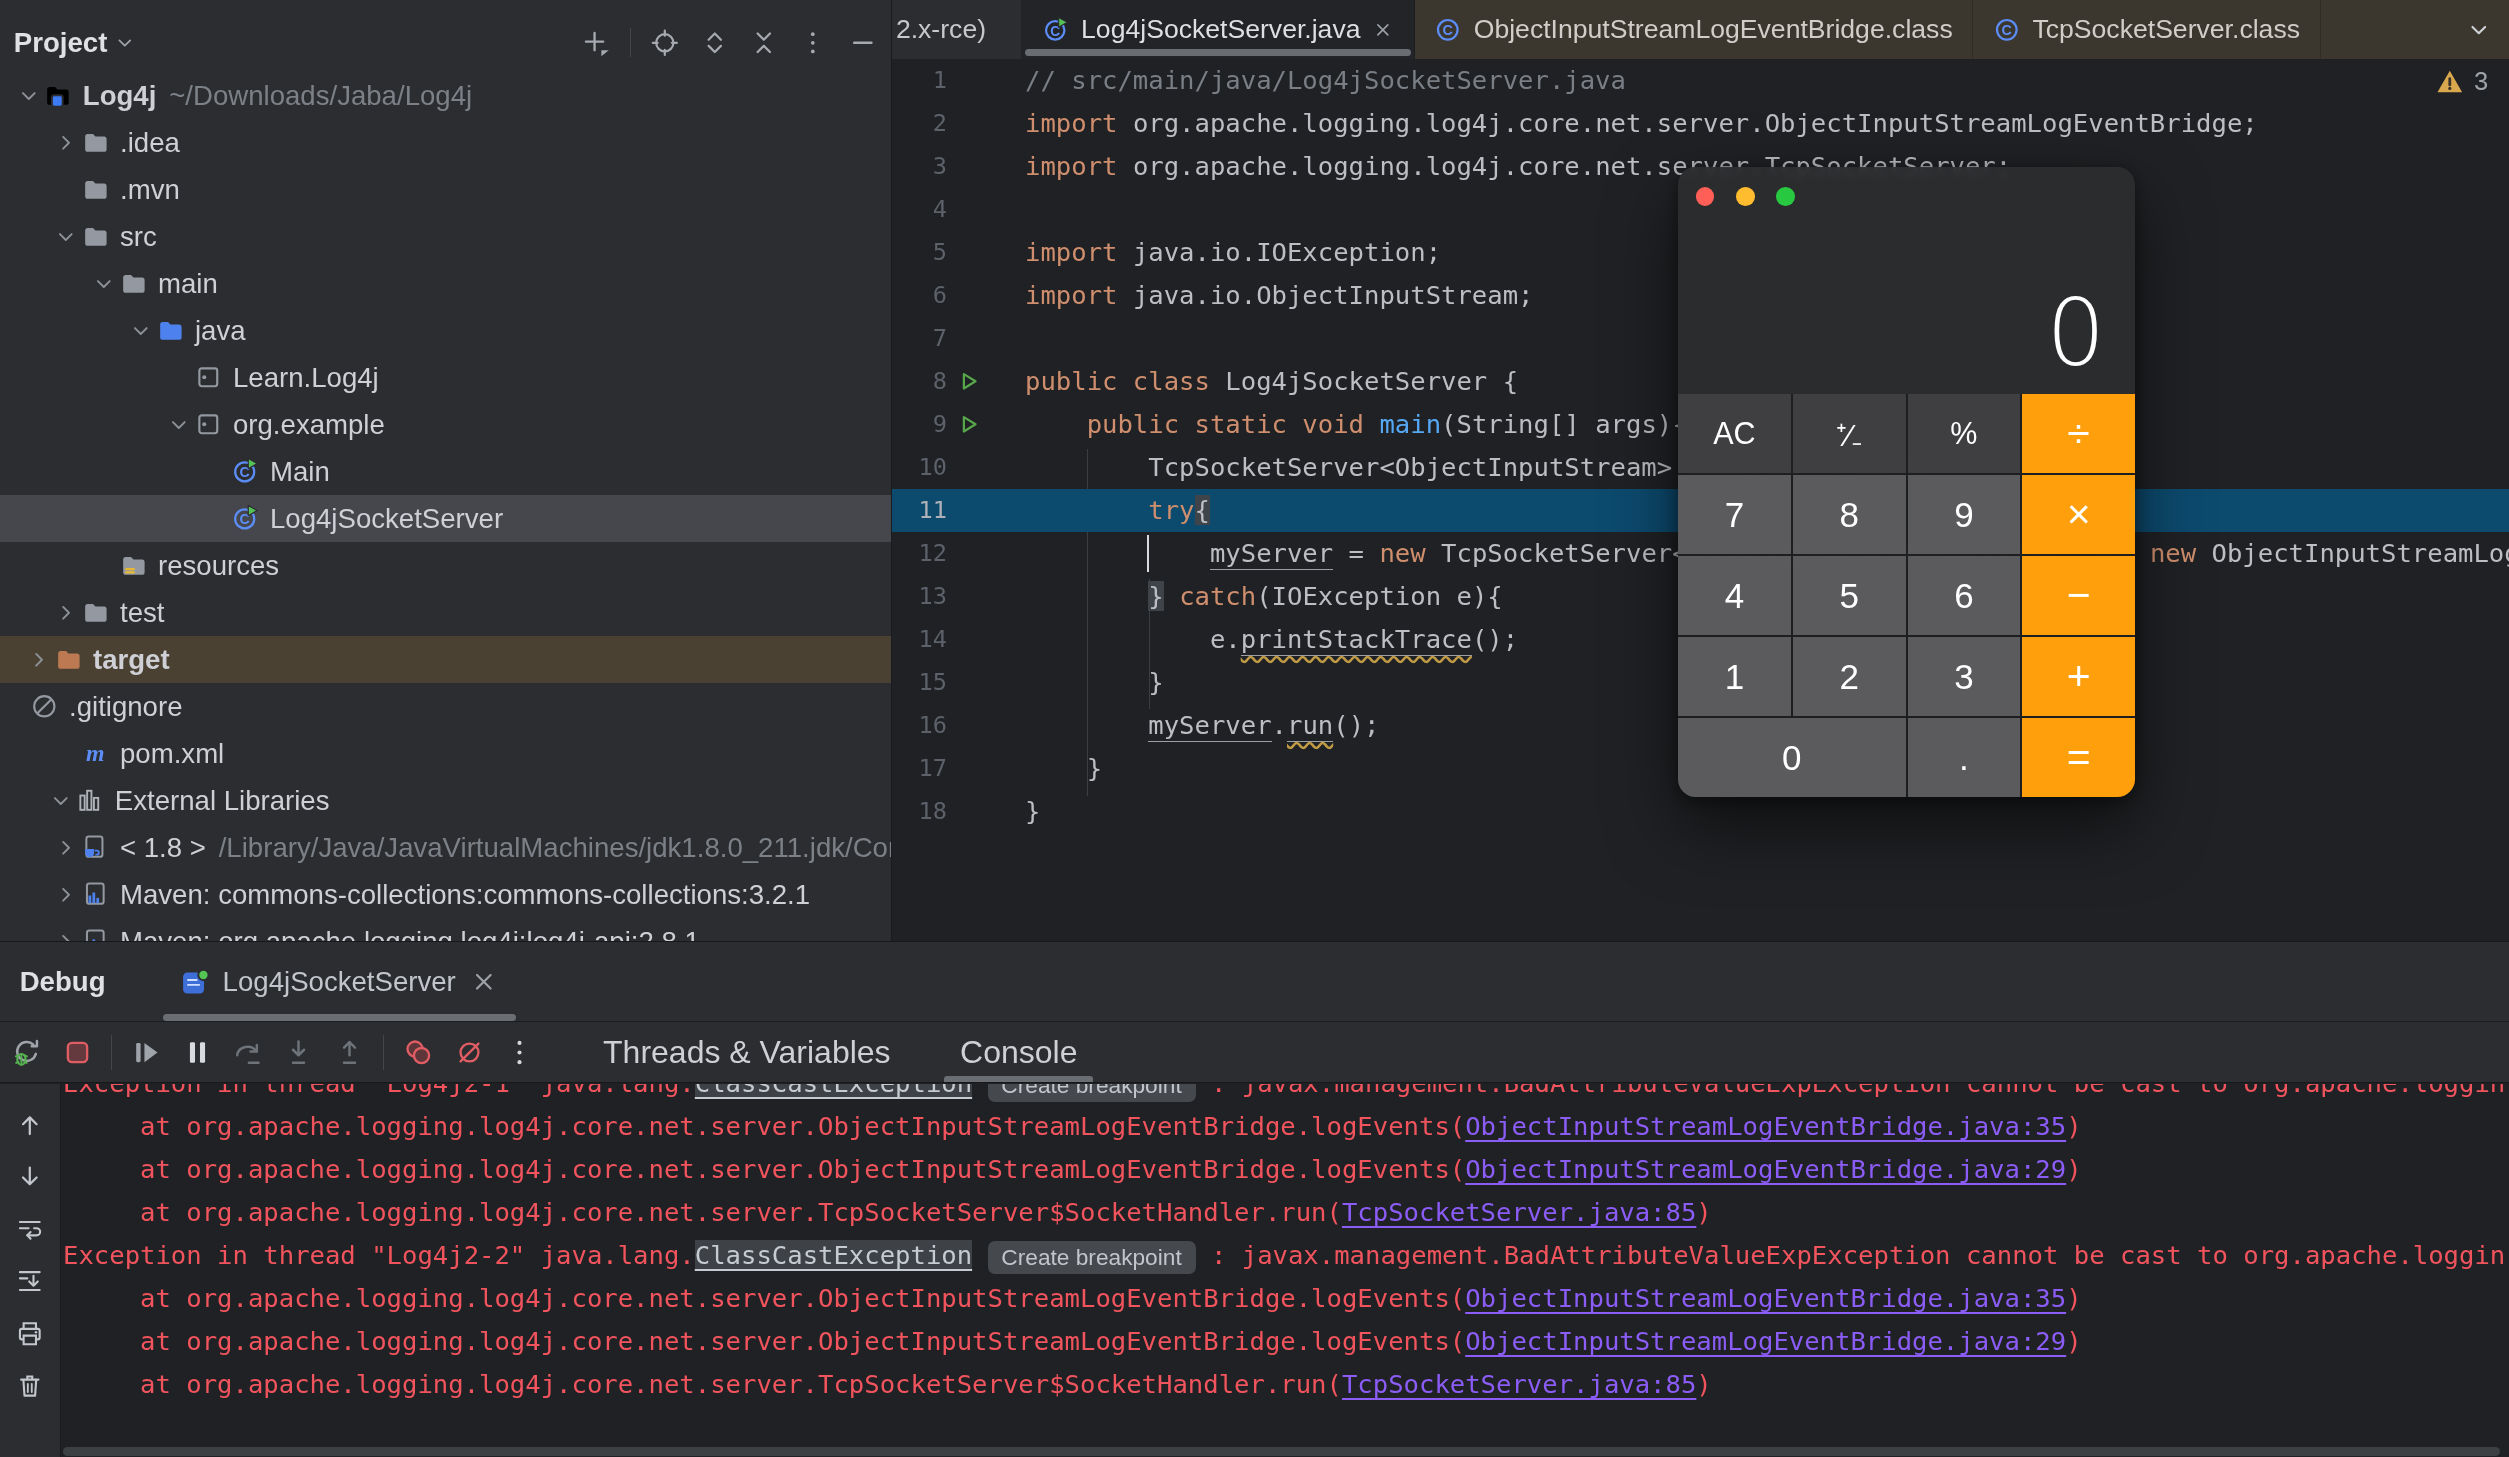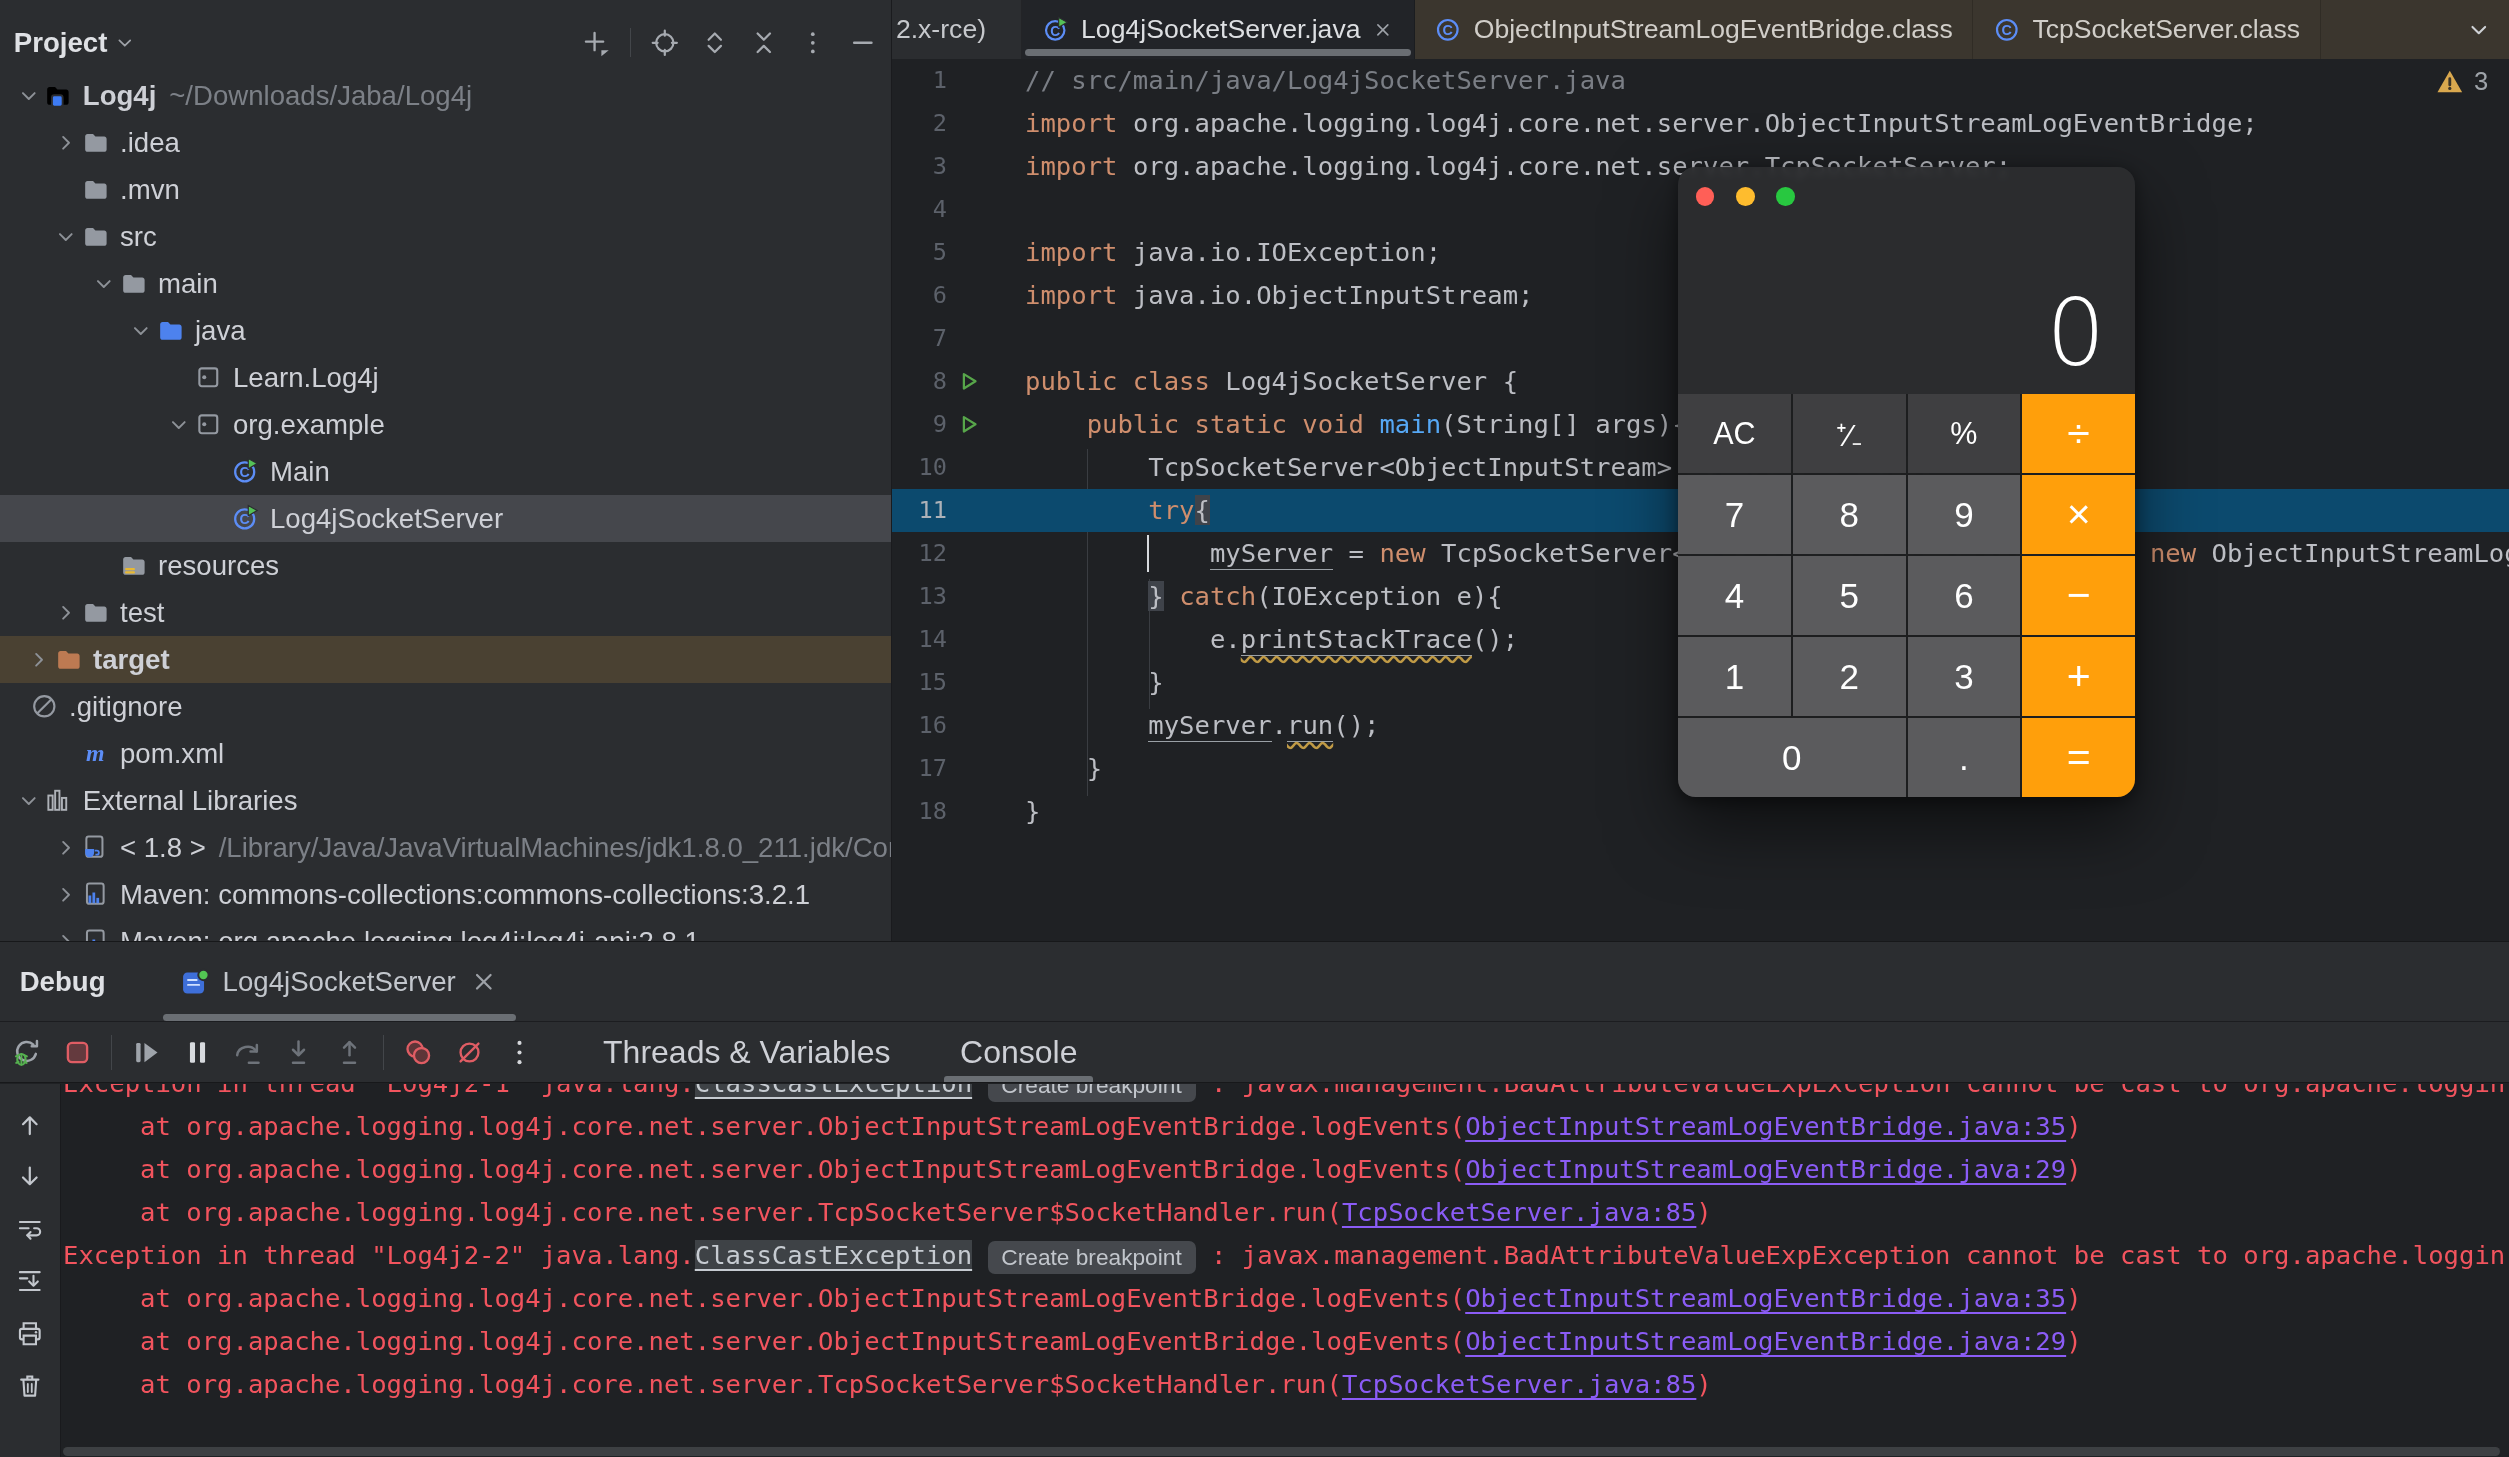--- a/index.html
+++ b/index.html
@@ -422,21 +422,21 @@
           </svg>
           <span class="tlabel">.gitignore</span>
         </div>
         <div class="trow" style="padding-left: 51px;">
           <span class="chev-sp"></span>
           <svg class="ic ic-tree maven" viewBox="0 0 24 24">
             <use href="#i-maven"></use>
           </svg>
           <span class="tlabel">pom.xml</span>
         </div>
-        <div class="trow" style="padding-left: 13.8px;">
+        <div class="trow" style="padding-left: 13.8px; margin-left: 32px;">
           <svg class="ic ic-chev" viewBox="0 0 24 24">
             <use href="#i-chev-d"></use>
           </svg>
           <svg class="ic ic-tree extlib" viewBox="0 0 24 24">
             <use href="#i-extlib"></use>
           </svg>
           <span class="tlabel">External Libraries</span>
         </div>
         <div class="trow" style="padding-left: 51px;">
           <svg class="ic ic-chev" viewBox="0 0 24 24">

